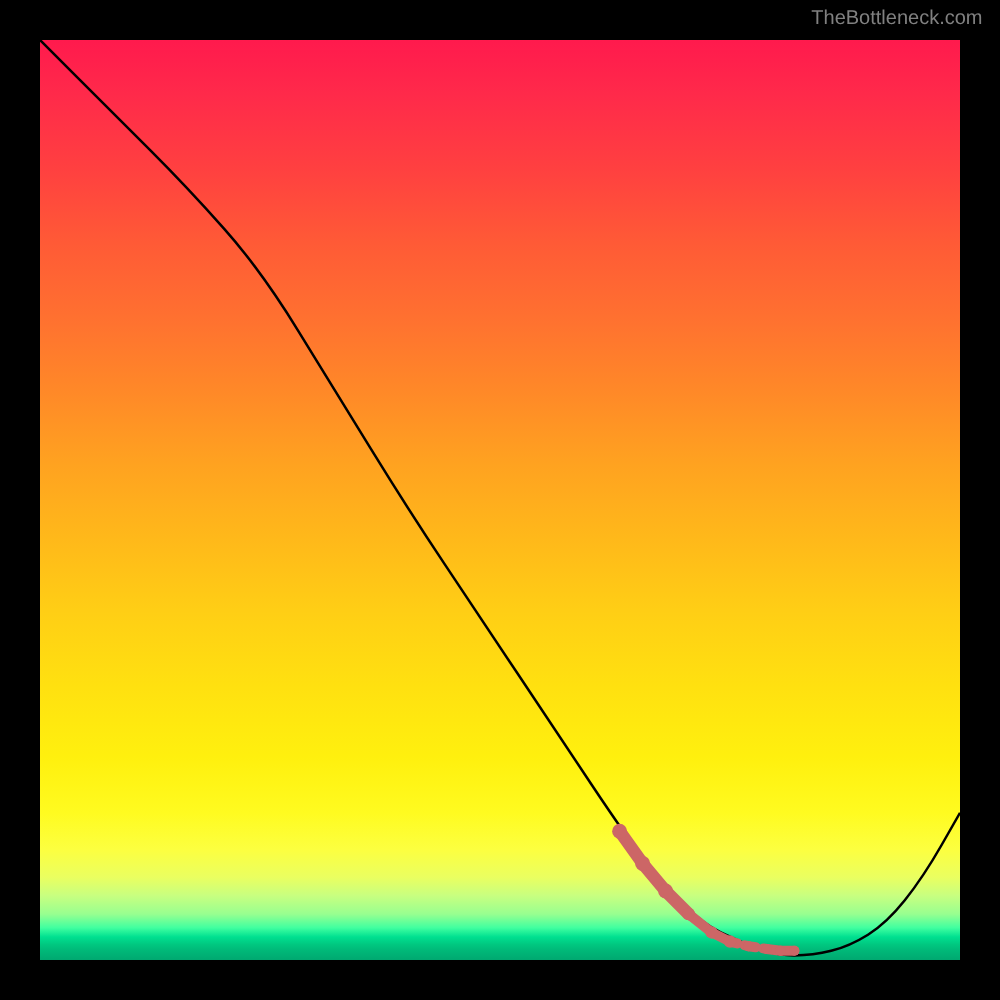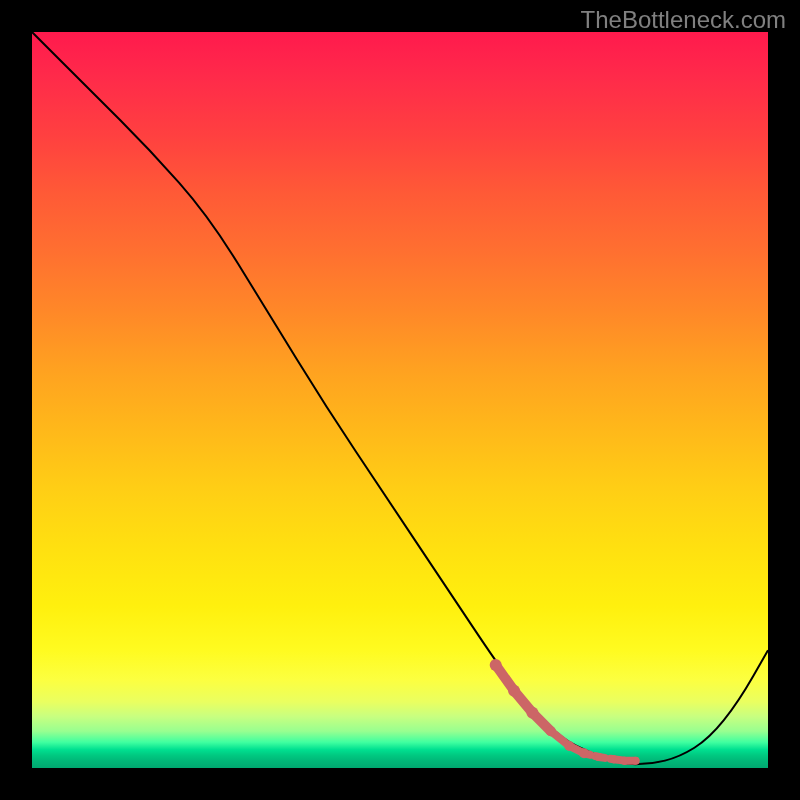--- a/index.html
+++ b/index.html
@@ -8,21 +8,21 @@
     height: 800px;
     background: #000;
     position: relative;
     font-family: Arial, sans-serif;
   }
   .watermark {
     position: absolute;
     top: 6px;
     right: 14px;
     color: #808080;
-    font-size: 24px;
+    font-size: 16px;
     font-weight: normal;
     z-index: 10;
   }
   .plot-area {
     position: absolute;
     left: 32px;
     top: 32px;
     width: 736px;
     height: 736px;
     overflow: hidden;

